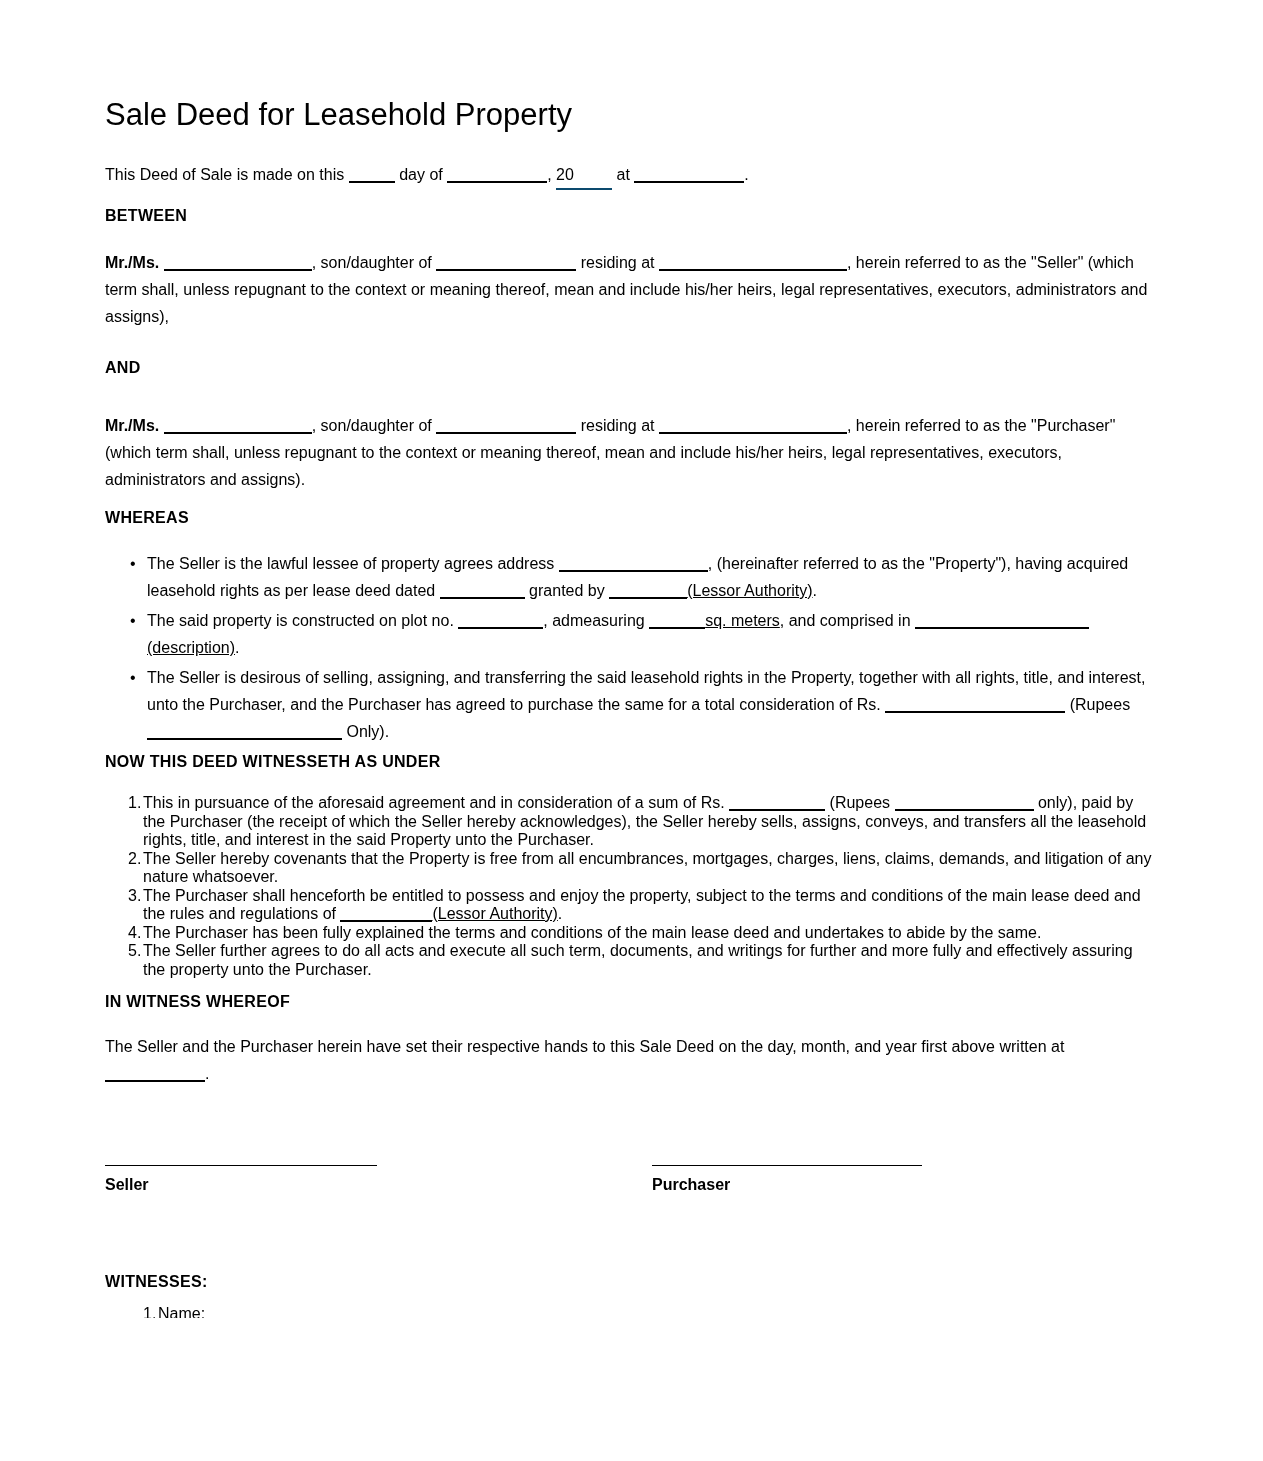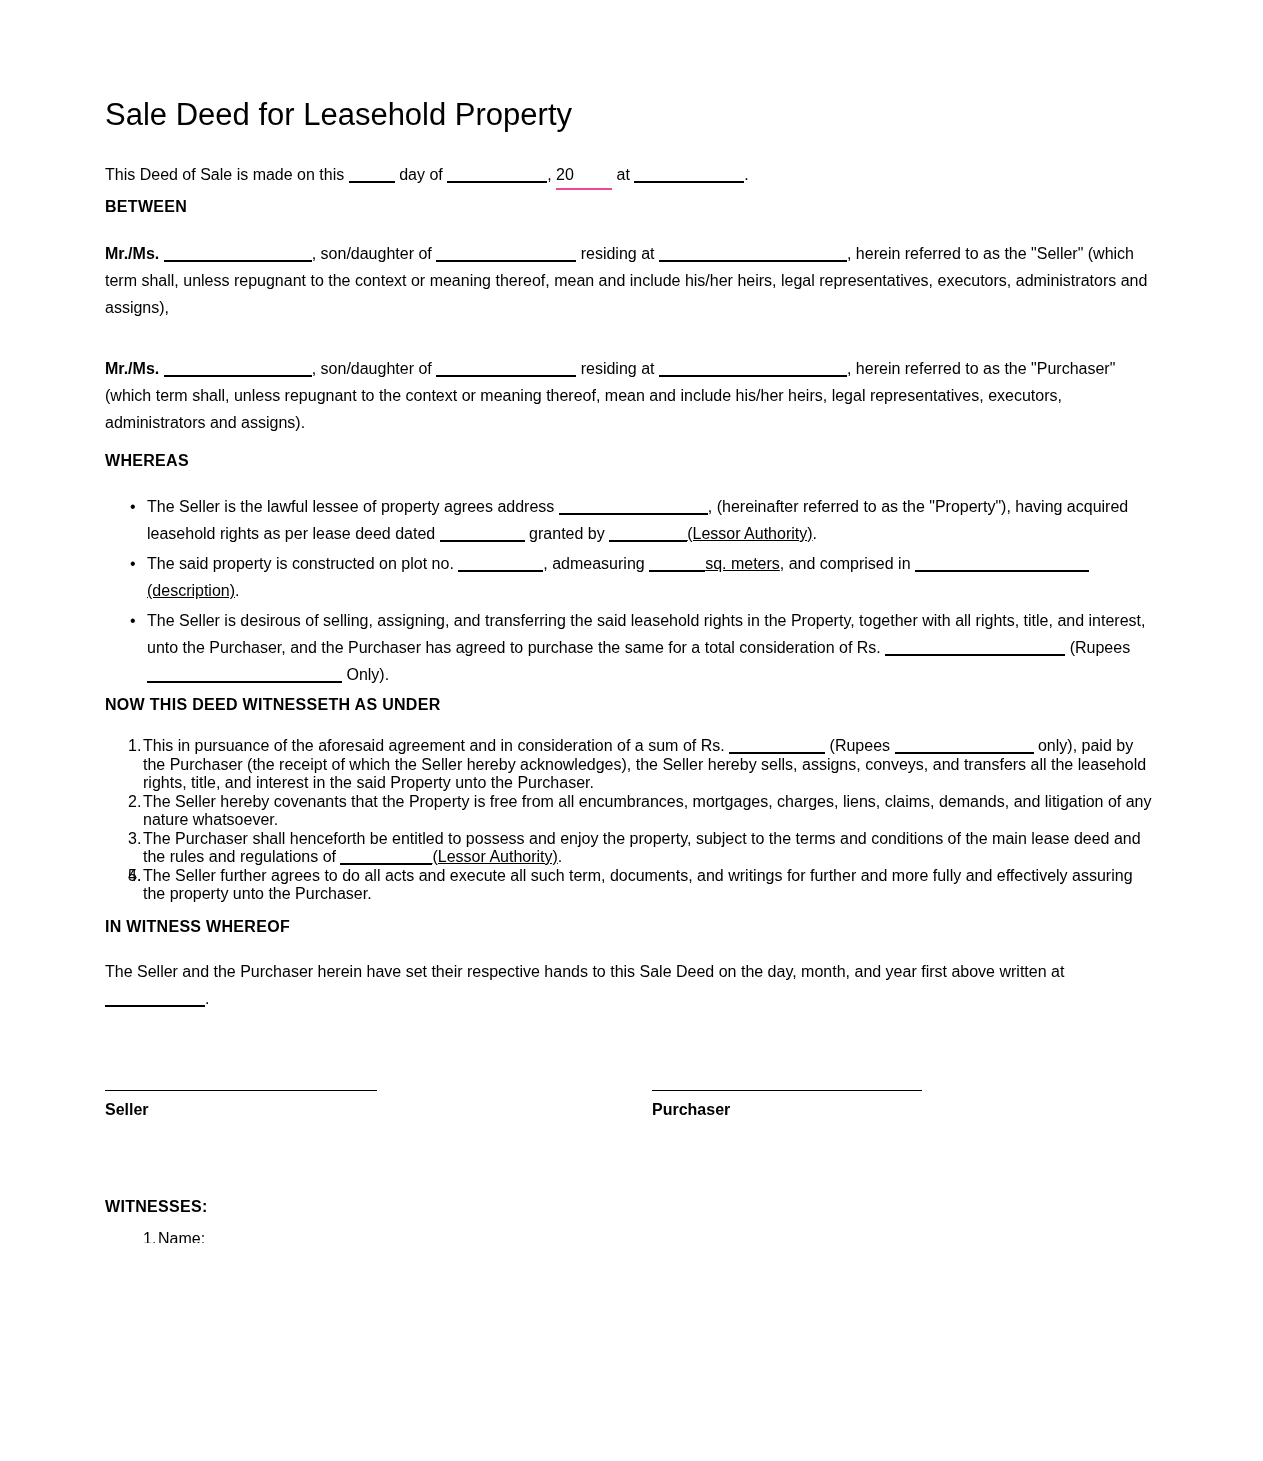--- a/index.html
+++ b/index.html
@@ -18,21 +18,21 @@
   .para { line-height: 27px; margin: 0; }
   .heading {
     font-size: 16px; font-weight: 700; line-height: 20px;
     margin: 0; letter-spacing: 0.3px;
   }
   .blank {
     display: inline-block; height: 12px;
     border-bottom: 2px solid #000; vertical-align: -3px;
   }
   .blank-filled {
-    display: inline-block; border-bottom: 2px solid #ec4899;
+    display: inline-block; border-bottom: 2px solid #0c4a6e;
   }
   .u { text-decoration: underline; text-align: right; }
   .bold { font-weight: 700; }
   .bullets { margin: 22px 0 0 0; padding: 0; }
   .bullet { position: relative; padding-left: 42px; line-height: 27px; margin-top: 3px; }
   .bullet:first-child { margin-top: 0; }
   .bullet .marker { position: absolute; left: 25px; }
   .clauses { margin: 22px 0 0 0; padding: 0; }
   .clause { position: relative; padding-left: 38px; line-height: 18.5px; }
   .clause .num { position: absolute; left: 23px; }
@@ -56,30 +56,31 @@
   <p class="para" style="margin-top:27px">
     <span>This Deed of Sale is made on this</span>
     <span class="blank" style="width:46px"></span>
     <span>day of</span>
     <span class="blank" style="width:100px"></span><span>,</span>
     <span class="blank-filled" style="width:56px"><span>20</span></span>
     <span>at</span>
     <span class="blank" style="width:110px"></span><span>.</span>
   </p>
 
-  <p class="heading" style="margin-top:7px">BETWEEN</p>
+  <p class="heading" style="margin-top:16px">BETWEEN</p>
 
   <p class="para" style="margin-top:23px">
     <span class="bold">Mr./Ms.</span>
     <span class="blank" style="width:148px"></span><span>, son/daughter of</span>
     <span class="blank" style="width:140px"></span>
     <span>residing at</span>
     <span class="blank" style="width:188px"></span><span>, herein referred to as the "Seller" (which term shall, unless repugnant to the context or meaning thereof, mean and include his/her heirs, legal representatives, executors, administrators and assigns),</span>
   </p>
 
+  <p class="heading" style="margin-top:28px">AND</p>
 
   <p class="para" style="margin-top:34px">
     <span class="bold">Mr./Ms.</span>
     <span class="blank" style="width:148px"></span><span>, son/daughter of</span>
     <span class="blank" style="width:140px"></span>
     <span>residing at</span>
     <span class="blank" style="width:188px"></span><span>, herein referred to as the "Purchaser" (which term shall, unless repugnant to the context or meaning thereof, mean and include his/her heirs, legal representatives, executors, administrators and assigns).</span>
   </p>
 
   <p class="heading" style="margin-top:15px">WHEREAS</p>
@@ -126,20 +127,21 @@
       <span class="num">2.</span>
       <span>The Seller hereby covenants that the Property is free from all encumbrances, mortgages, charges, liens, claims, demands, and litigation of any nature whatsoever.</span>
     </div>
     <div class="clause">
       <span class="num">3.</span>
       <span>The Purchaser shall henceforth be entitled to possess and enjoy the property, subject to the terms and conditions of the main lease deed and the rules and regulations of</span>
       <span class="blank" style="width:92px"></span><span class="u">(Lessor Authority)</span><span>.</span>
     </div>
     <div class="clause">
       <span class="num">4.</span>
+      <span>The Purchaser has been fully explained the terms and conditions of the main lease deed and undertakes to abide by the same.</span>
     </div>
     <div class="clause">
       <span class="num">5.</span>
       <span>The Seller further agrees to do all acts and execute all such term, documents, and writings for further and more fully and effectively assuring the property unto the Purchaser.</span>
     </div>
   </div>
 
   <p class="heading" style="margin-top:13px">IN WITNESS WHEREOF</p>
 
   <p class="para" style="margin-top:21px">

